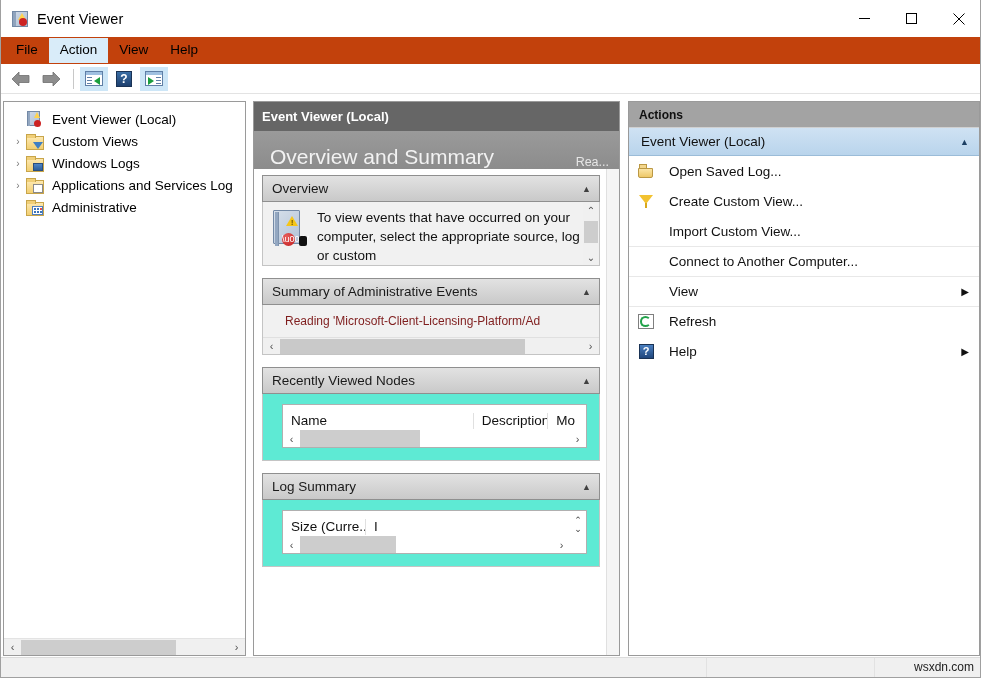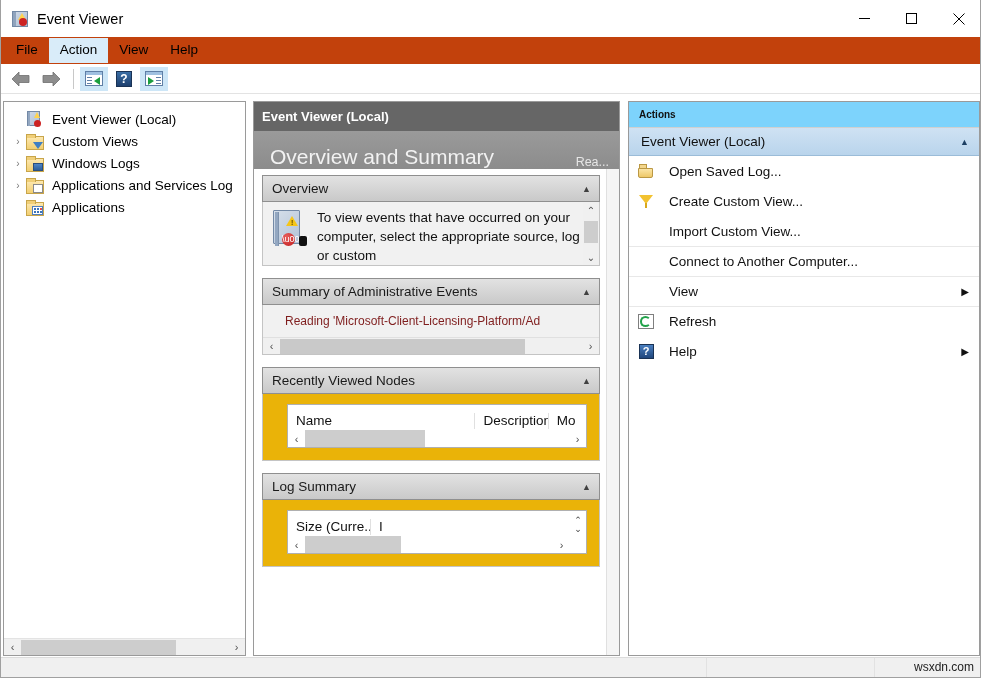--- a/index.html
+++ b/index.html
@@ -357,21 +357,21 @@
     width: 17px; height: 17px; flex: none;
     display: flex; align-items: center; justify-content: center;
     color: #505050; font-size: 11px;
   }
   .inner-h-scroll .sb-track { flex: 1; position: relative; height: 17px; }
   .inner-h-scroll .sb-thumb {
     position: absolute; top: 1px; bottom: 1px; left: 0; background: #c9c9c9;
   }
 
   
-  .list-body { padding: 10px 12px 12px 24px; background: #eab308; }
+  .list-body { padding: 10px 12px 12px 19px; background: #5eead4; }
   .list-box {
     background: #ffffff; border: 1px solid #b0b0b0;
     height: 44px; position: relative; overflow: hidden;
   }
   .lb-head {
     display: flex; height: 24px; align-items: flex-end;
     font-size: 13.5px; color: #111;
   }
   .lb-col {
     padding: 0 6px 1px 8px; white-space: nowrap; overflow: hidden;
@@ -405,25 +405,25 @@
   
   .pane-actions {
     position: absolute; left: 627px; top: 101px;
     width: 352px; height: 555px;
     background: #ffffff;
     border: 1px solid #9a9a9a;
     overflow: hidden;
   }
   .act-title {
     height: 26px;
-    background: #7dd3fc;
+    background: #a3a3a3;
     border-bottom: 1px solid #d0d0d0;
     display: flex; align-items: center;
     padding-left: 10px;
-    font-size: 10px; font-weight: bold; color: #111;
+    font-size: 12px; font-weight: bold; color: #111;
   }
   .act-group {
     height: 28px;
     background: linear-gradient(180deg,#cfe2f3 0%, #b9d4ec 100%);
     border-bottom: 1px solid #9bbcd8;
     display: flex; align-items: center; justify-content: space-between;
     padding: 0 10px 0 12px;
     font-size: 13.5px; color: #111;
   }
   .act-group .caret { color: #1d3f63; font-size: 9px; }
@@ -614,21 +614,21 @@
       </div>
 
       <div class="tree-row">
         <span class="expander"></span>
         <span class="tlabel-wrap">
           <span class="ico folder">
               <span class="grid">
                 <i></i>
               </span>
             </span>
-          <span class="tree-label">Applications</span>
+          <span class="tree-label">Administrative</span>
         </span>
       </div>
 
     </div>
 
     <div class="h-scroll">
       <span class="sb-arrow">‹</span>
       <span class="sb-track">
         <span class="sb-thumb" style="width: 155px;"></span>
       </span>

